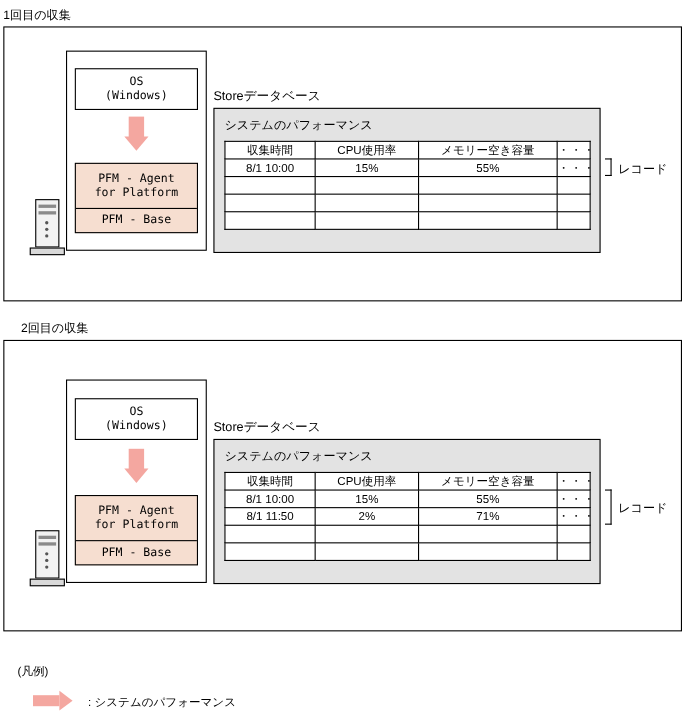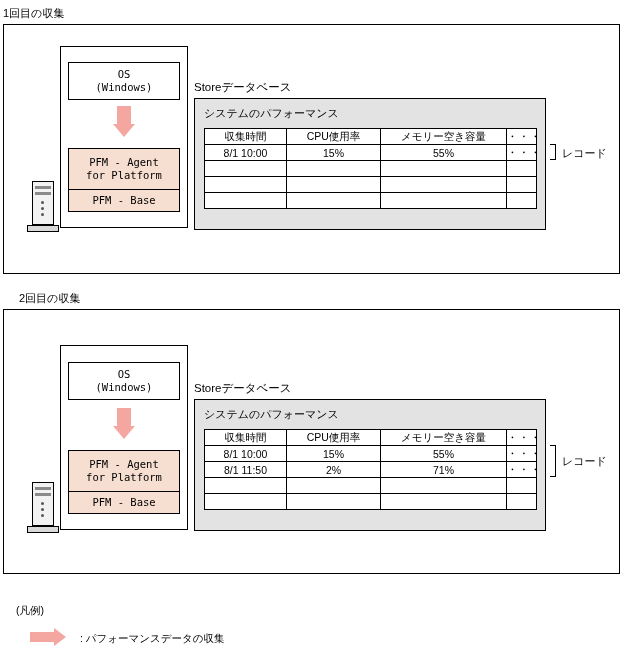--- a/index.html
+++ b/index.html
@@ -346,13 +346,13 @@
 </table>
 
 <div class="bracket" style="left:550px; top:445px; width:6px; height:32px;"></div>
 <div class="bracket-label" style="left:562px; top:454px;">レコード</div>
 
 <div class="legend-label" style="left:16px; top:604px;">(凡例)</div>
 <div>
   <div class="arrow-right-shaft" style="left:30px; top:632px; width:24px; height:10px;"></div>
   <div class="arrow-right-head" style="left:54px; top:628px;"></div>
 </div>
-<div class="legend-label" style="left:80px; top:632px;">: パフォーマンスデータの収集</div>
+<div class="legend-label" style="left:80px; top:632px;">: システムのパフォーマンス</div>
 
 </body></html>

